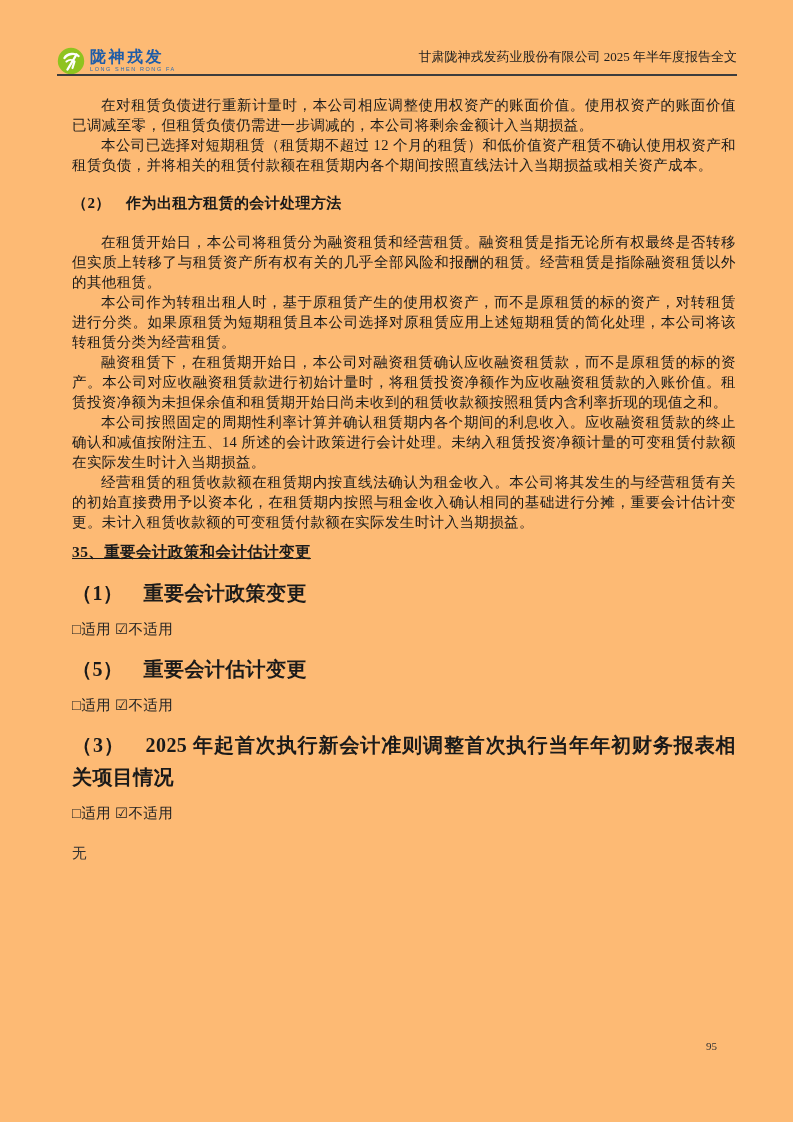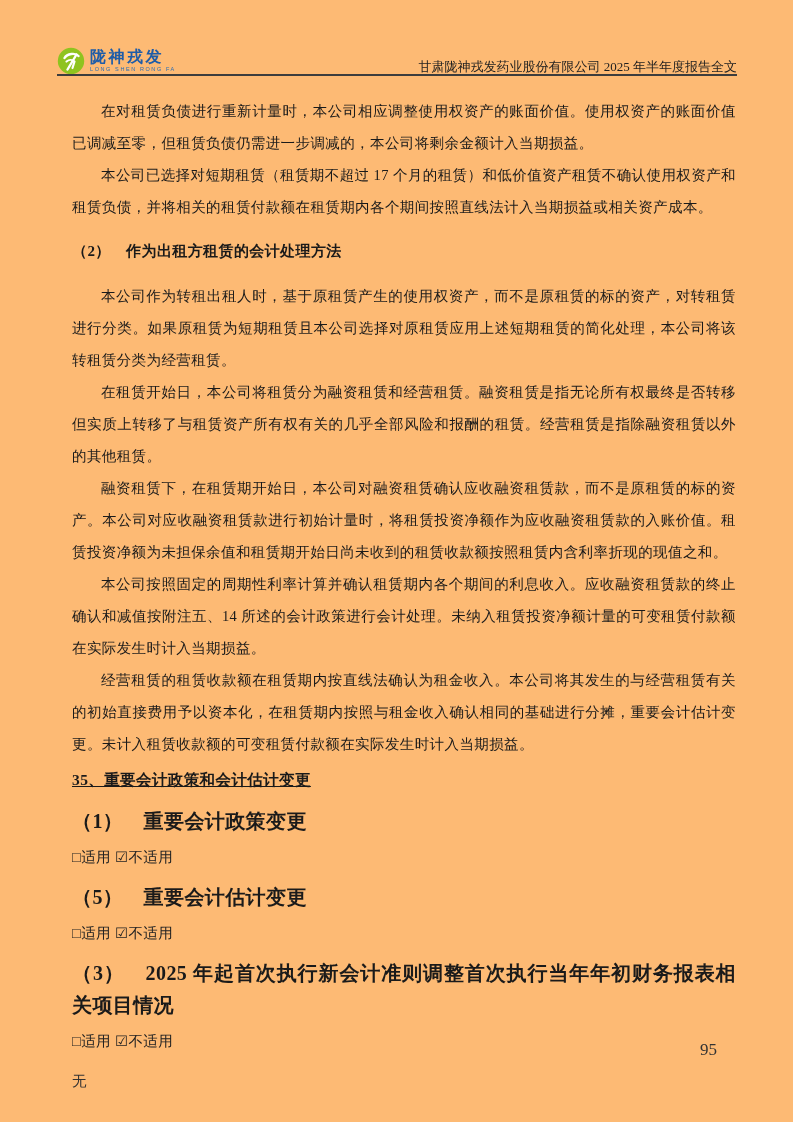--- a/index.html
+++ b/index.html
@@ -20,39 +20,39 @@
   .logo{display:flex;align-items:center;gap:5px;margin-bottom:1px;}
   .logo-txt{display:flex;flex-direction:column;line-height:1;}
   .logo-name{
     font-family:"Liberation Sans","DejaVu Sans",sans-serif;
     font-size:16px;font-weight:bold;color:#1e5ca8;letter-spacing:2.5px;
   }
   .logo-sub{
     font-family:"Liberation Sans","DejaVu Sans",sans-serif;
     font-size:5.5px;color:#2a6db5;letter-spacing:1.6px;margin-top:2px;
   }
-  .header-title{font-size:13px;color:#1f1f1f;white-space:nowrap;padding-bottom:0;}
+  .header-title{font-size:13px;color:#1f1f1f;white-space:nowrap;padding-bottom:10px;}
   .header-rule{position:absolute;top:74px;left:57px;right:56px;height:0;border-top:2.2px solid #3d3d3d;}
   
   .doc-body{
     position:absolute;top:0;left:72px;right:57px;
     padding-top:95px;
     font-size:14.5px;
     text-align:justify;
   }
-  .para{margin:0;line-height:32px;text-indent:2em;letter-spacing:0.4px;}
+  .para{margin:0;line-height:20px;text-indent:2em;letter-spacing:0.4px;}
   .h-sub{margin:12px 0 13px;font-size:15px;font-weight:bold;line-height:32px;letter-spacing:0.4px;}
   .h-item{margin:8px 0 0;font-size:20px;font-weight:bold;line-height:32px;letter-spacing:0.4px;}
   .h-main{margin:3px 0 8px;font-size:15.5px;font-weight:bold;line-height:34px;letter-spacing:0.4px;text-decoration:underline;}
   .cb-line{margin:4px 0 0;line-height:32px;letter-spacing:0.4px;color:#222;}
   .plain-line{margin:8px 0 0;line-height:32px;color:#333;letter-spacing:0.4px;}
   
   .page-number{
     position:absolute;top:1040px;right:76px;
-    font-size:17px;color:#333;
+    font-size:11px;color:#333;
   }
 </style>
 </head>
 <body>
 
 <div class="page">
 
   <div class="header">
     <div class="logo">
       <span style="display:inline-flex;">
@@ -67,24 +67,24 @@
         <span class="logo-name">陇神戎发</span>
         <span class="logo-sub">LONG SHEN RONG FA</span>
       </span>
     </div>
     <div class="header-title">甘肃陇神戎发药业股份有限公司 2025 年半年度报告全文</div>
   </div>
   <div class="header-rule"></div>
 
   <main class="doc-body" id="doc-body">
       <p class="para">在对租赁负债进行重新计量时，本公司相应调整使用权资产的账面价值。使用权资产的账面价值已调减至零，但租赁负债仍需进一步调减的，本公司将剩余金额计入当期损益。</p>
-      <p class="para">本公司已选择对短期租赁（租赁期不超过 17 个月的租赁）和低价值资产租赁不确认使用权资产和租赁负债，并将相关的租赁付款额在租赁期内各个期间按照直线法计入当期损益或相关资产成本。</p>
+      <p class="para">本公司已选择对短期租赁（租赁期不超过 12 个月的租赁）和低价值资产租赁不确认使用权资产和租赁负债，并将相关的租赁付款额在租赁期内各个期间按照直线法计入当期损益或相关资产成本。</p>
       <h3 class="h-sub">（2）　作为出租方租赁的会计处理方法</h3>
+      <p class="para">在租赁开始日，本公司将租赁分为融资租赁和经营租赁。融资租赁是指无论所有权最终是否转移但实质上转移了与租赁资产所有权有关的几乎全部风险和报酬的租赁。经营租赁是指除融资租赁以外的其他租赁。</p>
       <p class="para">本公司作为转租出租人时，基于原租赁产生的使用权资产，而不是原租赁的标的资产，对转租赁进行分类。如果原租赁为短期租赁且本公司选择对原租赁应用上述短期租赁的简化处理，本公司将该转租赁分类为经营租赁。</p>
-      <p class="para">在租赁开始日，本公司将租赁分为融资租赁和经营租赁。融资租赁是指无论所有权最终是否转移但实质上转移了与租赁资产所有权有关的几乎全部风险和报酬的租赁。经营租赁是指除融资租赁以外的其他租赁。</p>
       <p class="para">融资租赁下，在租赁期开始日，本公司对融资租赁确认应收融资租赁款，而不是原租赁的标的资产。本公司对应收融资租赁款进行初始计量时，将租赁投资净额作为应收融资租赁款的入账价值。租赁投资净额为未担保余值和租赁期开始日尚未收到的租赁收款额按照租赁内含利率折现的现值之和。</p>
       <p class="para">本公司按照固定的周期性利率计算并确认租赁期内各个期间的利息收入。应收融资租赁款的终止确认和减值按附注五、14 所述的会计政策进行会计处理。未纳入租赁投资净额计量的可变租赁付款额在实际发生时计入当期损益。</p>
       <p class="para">经营租赁的租赁收款额在租赁期内按直线法确认为租金收入。本公司将其发生的与经营租赁有关的初始直接费用予以资本化，在租赁期内按照与租金收入确认相同的基础进行分摊，重要会计估计变更。未计入租赁收款额的可变租赁付款额在实际发生时计入当期损益。</p>
       <h2 class="h-main">35、重要会计政策和会计估计变更</h2>
       <h4 class="h-item">（1）　重要会计政策变更</h4>
       <div class="cb-line">□适用 ☑不适用</div>
       <h4 class="h-item">（5）　重要会计估计变更</h4>
       <div class="cb-line">□适用 ☑不适用</div>
       <h4 class="h-item">（3）　2025 年起首次执行新会计准则调整首次执行当年年初财务报表相关项目情况</h4>
       <div class="cb-line">□适用 ☑不适用</div>

